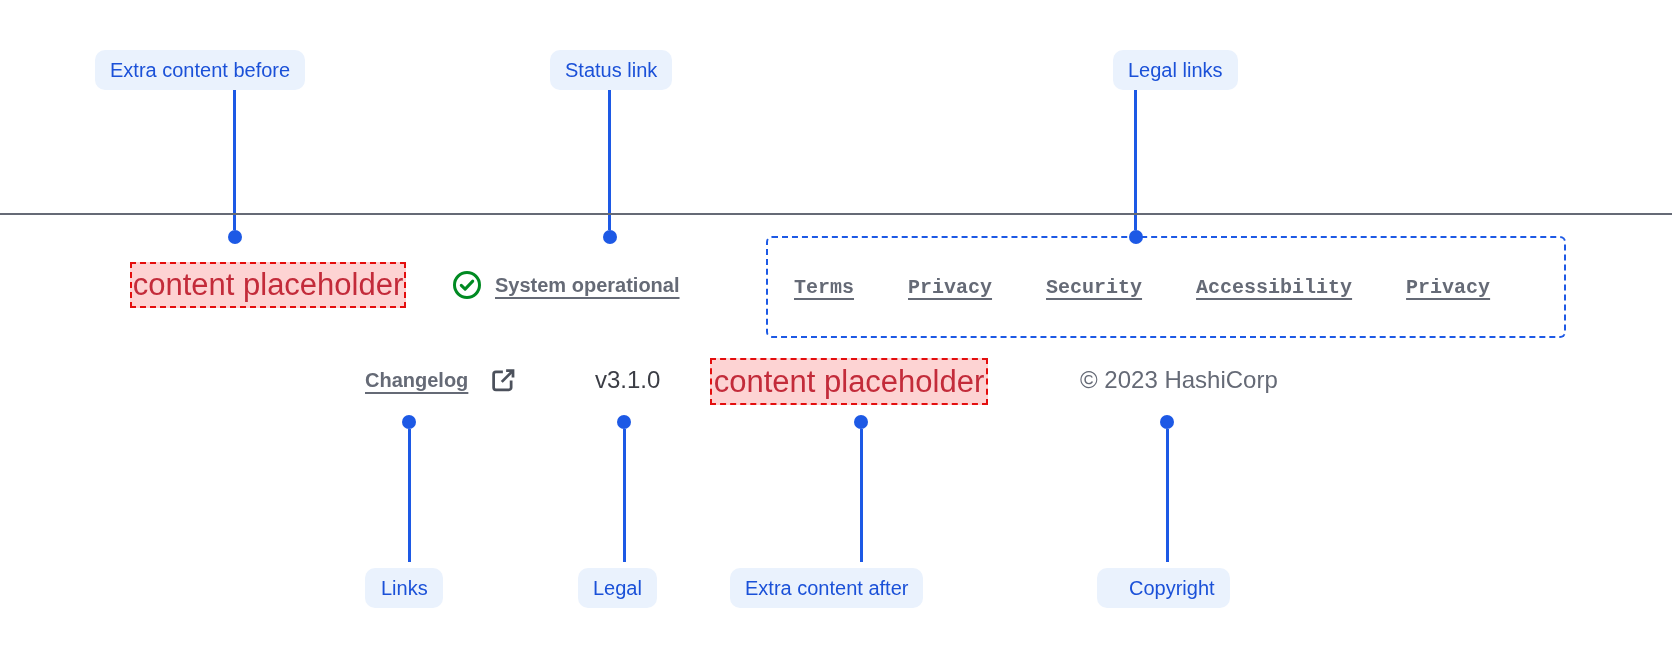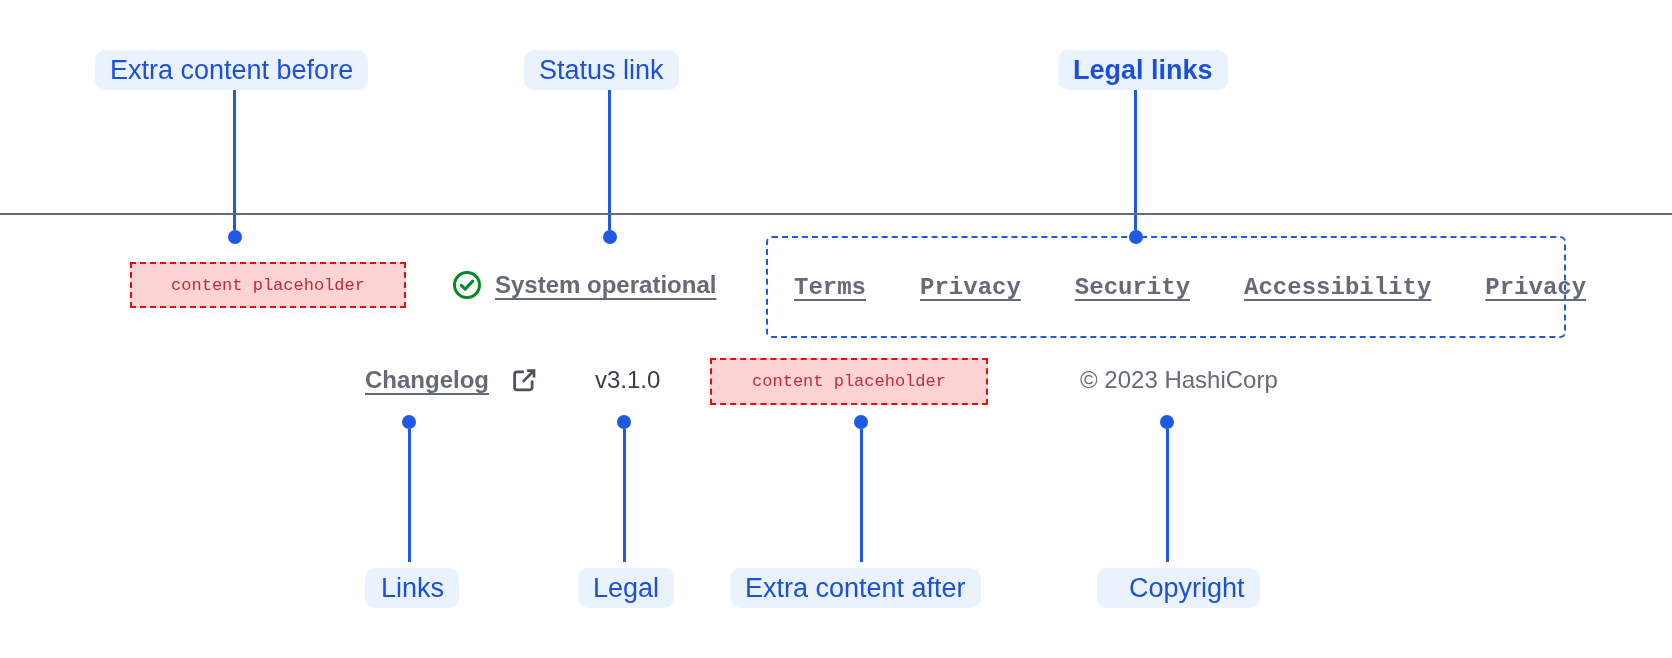--- a/index.html
+++ b/index.html
@@ -11,52 +11,52 @@
     overflow:hidden;
   }
   
   .pill{
     position:absolute;
     height:40px;line-height:40px;
     padding:0 15px;
     border-radius:10px;
     background:#eaf2fd;
     color:#1b51d8;
-    font-size:27px;font-weight:500;
+    font-size:20px;font-weight:500;
     white-space:nowrap;
   }
   .callout-line{
     position:absolute;width:3px;background:#1d59e5;
   }
   .callout-dot{
     position:absolute;width:14px;height:14px;border-radius:50%;
     background:#1d59e5;
   }
   
   .divider{
     position:absolute;left:0;top:213px;width:1672px;height:2px;
     background:#656a76;
   }
   .placeholder{
     position:absolute;
     box-sizing:border-box;
     background:#fdd3d3;
     border:2px dashed #e40e0e;
     color:#c32b3a;
-    font-family:Liberation Mono, monospace;
-    font-size:17px;
+    font-family:Liberation Sans, sans-serif;
+    font-size:31px;
     display:flex;align-items:center;justify-content:center;
     white-space:nowrap;
   }
   .hrow{
     position:absolute;display:flex;align-items:center;
   }
   .glink{
     color:#656a76;
-    font-size:24px;font-weight:600;
+    font-size:20px;font-weight:600;
     text-decoration:underline;
     text-underline-offset:5px;
     text-decoration-thickness:2px;
     white-space:nowrap;
     cursor:pointer;
   }
   .legal-box{
     position:absolute;
     left:766px;top:236px;width:800px;height:102px;
     box-sizing:border-box;
@@ -77,25 +77,25 @@
 </style>
 </head>
 <body>
 
 <div class="canvas">
 
   <div class="pill" style="left:95px;top:50px;">Extra content before</div>
   <div class="callout-line" style="left:233px;top:90px;height:140px;"></div>
   <div class="callout-dot" style="left:228px;top:230px;"></div>
 
-  <div class="pill" style="left:524px;top:50px;">Status link</div>
+  <div class="pill" style="left:550px;top:50px;">Status link</div>
   <div class="callout-line" style="left:608px;top:90px;height:140px;"></div>
   <div class="callout-dot" style="left:603px;top:230px;"></div>
 
-  <div class="pill" style="left:1058px;top:50px;font-weight:bold;">Legal links</div>
+  <div class="pill" style="left:1113px;top:50px;">Legal links</div>
   <div class="callout-line" style="left:1134px;top:90px;height:140px;"></div>
   <div class="callout-dot" style="left:1129px;top:230px;"></div>
 
   <div class="divider"></div>
 
   <div class="placeholder" style="left:130px;top:262px;width:276px;height:46px;">content placeholder</div>
 
   <div class="hrow" style="left:452px;top:262px;height:46px;gap:13px;">
     <span class="icon-wrap">
       <svg width="30" height="30" viewBox="0 0 24 24">

